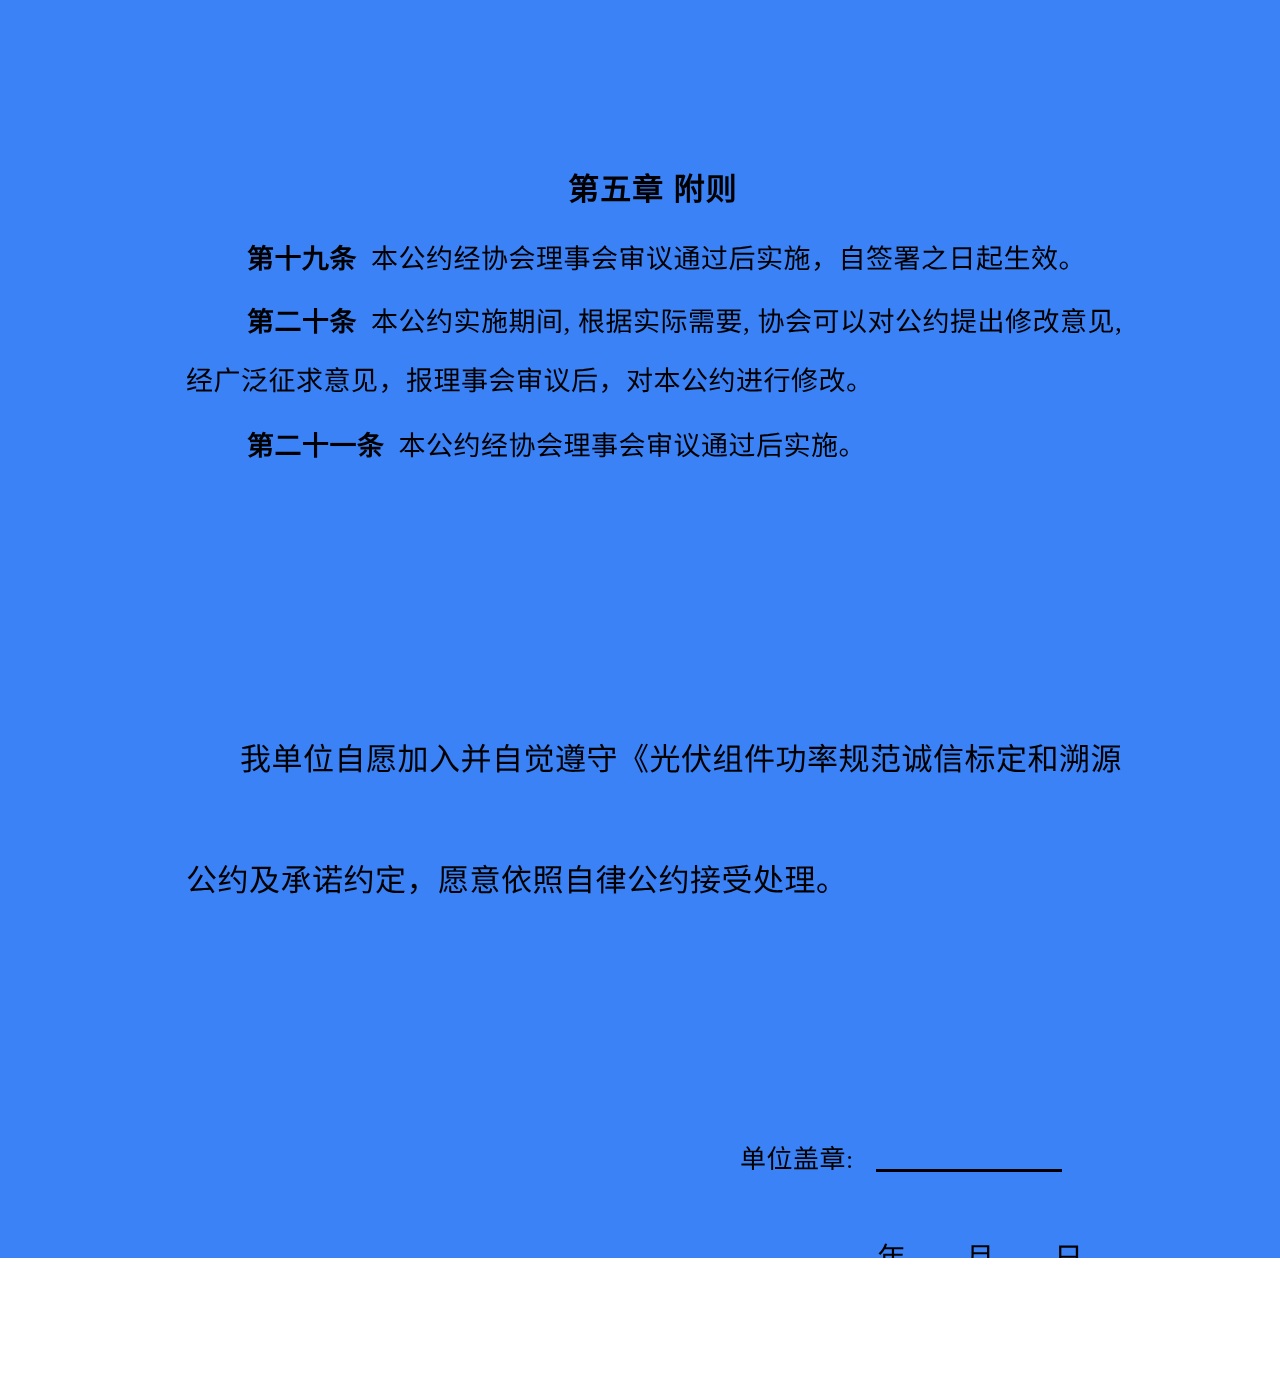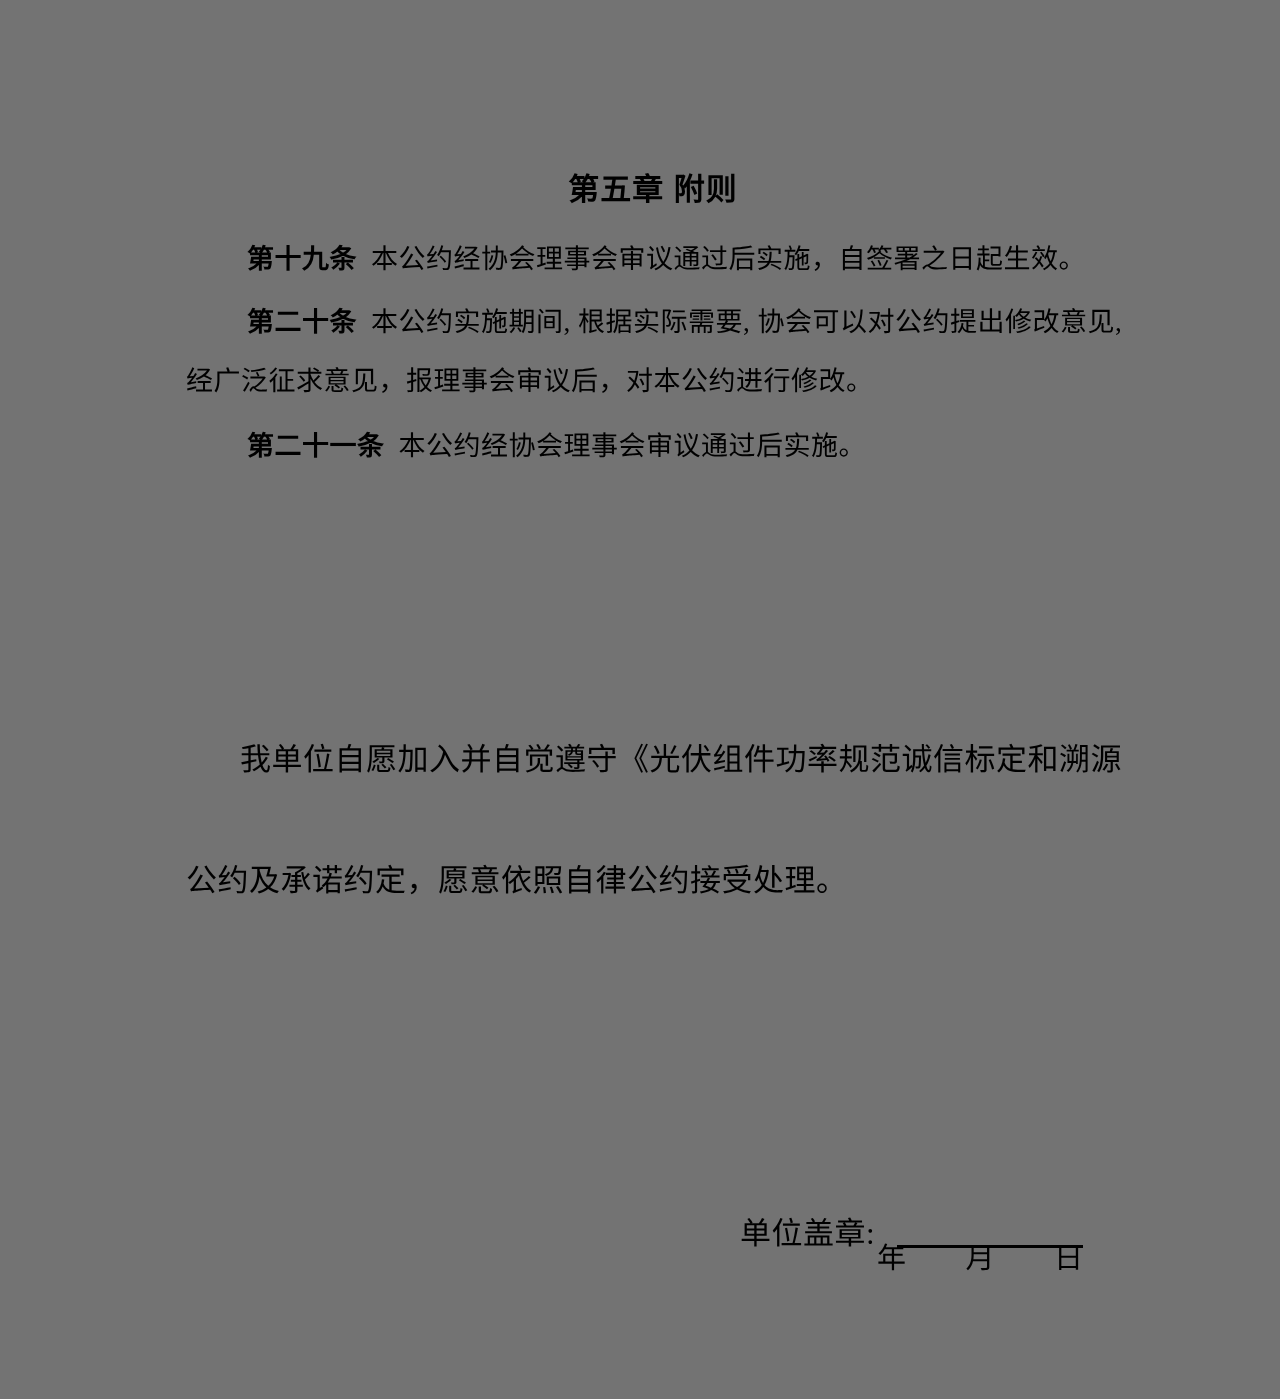--- a/index.html
+++ b/index.html
@@ -4,22 +4,22 @@
 <style>
   * { margin: 0; padding: 0; box-sizing: border-box; }
 
   html, body {
     background: #ffffff;
   }
 
   .page {
     position: relative;
     width: 1280px;
-    height: 1399px;
-    background: #737373;
+    height: 1258px;
+    background: #3b82f6;
     color: #000000;
     font-family: "Liberation Serif", serif;
     overflow: hidden;
   }
 
   .line {
     position: absolute;
     white-space: nowrap;
     line-height: 1.18;
     letter-spacing: 0.5px;
@@ -47,23 +47,23 @@
 
   .indent-body { left: 247px; }
   .flush-left  { left: 186px; }
 
   .pledge-line {
     font-size: 31px;
     letter-spacing: 0.5px;
   }
 
   .stamp-row {
-    top: 1216px;
+    top: 1142px;
     left: 740px;
-    font-size: 31px;
+    font-size: 26px;
   }
 
   .stamp-line {
     display: inline-block;
     width: 186px;
     margin-left: 22px;
     border-bottom: 3px solid #000000;
     height: 30px;
     vertical-align: -4px;
   }

